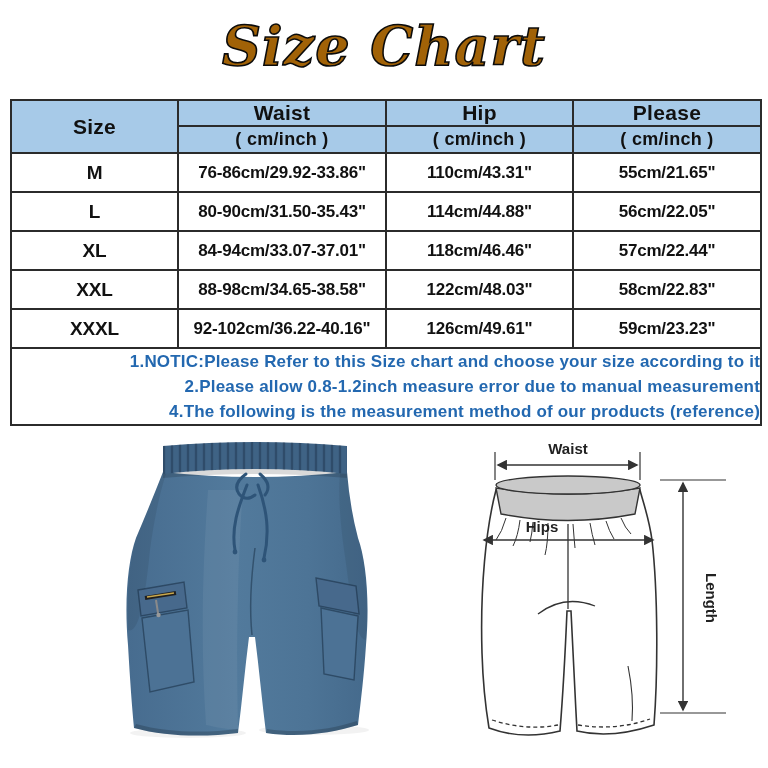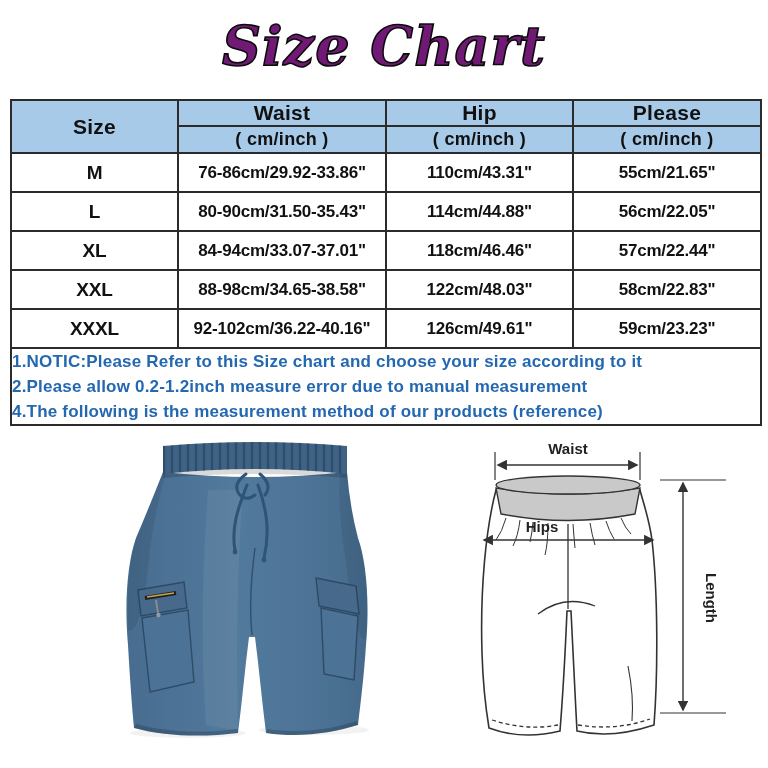--- a/index.html
+++ b/index.html
@@ -3,21 +3,21 @@
 <meta charset="utf-8">
 <style>
   html,body{margin:0;padding:0;}
   body{
     width:768px;height:768px;background:#ffffff;position:relative;overflow:hidden;
     font-family:"Liberation Sans",sans-serif;
   }
   .title{
     position:absolute;top:14px;left:0;width:768px;text-align:center;
     font-family:"DejaVu Serif",serif;font-style:italic;font-weight:900;
-    font-size:54px;color:#701a75;letter-spacing:1px;
+    font-size:54px;color:#a16207;letter-spacing:1px;
     -webkit-text-stroke:1.6px #0b0b0b;
   }
   table.size-table{
     position:absolute;left:10px;top:99px;width:750px;
     border-collapse:collapse;table-layout:fixed;
   }
   .size-table th,.size-table td{
     border:2px solid #2b2b2b;text-align:center;vertical-align:middle;
     padding:0;color:#111;
   }
@@ -25,21 +25,21 @@
     background:var(--header-bg,#a7cae8);
     font-size:21px;font-weight:bold;letter-spacing:0.3px;
   }
   .size-table thead tr.main-row th{height:24px;}
   .size-table thead tr.sub-row th{height:25px;font-size:18px;}
   .size-table tbody td{height:37px;font-size:17px;font-weight:600;letter-spacing:-0.2px;}
   .size-table tbody td.size-col{font-size:19px;font-weight:700;}
   .size-table tfoot td{height:75px;background:#fff;}
   .note-line{
     color:var(--note-blue,#2368b0);font-weight:bold;font-size:17px;
-    line-height:25px;letter-spacing:0.2px;text-align:left;
+    line-height:25px;letter-spacing:0.2px;text-align:right;
   }
   .figure{position:absolute;}
   #shorts-photo{left:88px;top:430px;}
   #measure-diagram{left:478px;top:428px;}
   .diag-label{
     font-family:"Liberation Sans",sans-serif;font-size:15px;font-weight:bold;fill:#222;
   }
 </style>
 </head>
 <body>
@@ -95,21 +95,21 @@
       <td class="size-col">XXXL</td>
       <td>92-102cm/36.22-40.16"</td>
       <td>126cm/49.61"</td>
       <td>59cm/23.23"</td>
     </tr>
   </tbody>
   <tfoot>
     <tr>
       <td colspan="4">
         <div class="note-line">1.NOTIC:Please Refer to this Size chart and choose your size according to it</div>
-        <div class="note-line">2.Please allow 0.2-1.2inch measure error due to manual measurement</div>
+        <div class="note-line">2.Please allow 0.8-1.2inch measure error due to manual measurement</div>
         <div class="note-line">4.The following is the measurement method of our products (reference)</div>
       </td>
     </tr>
   </tfoot>
 </table>
 
 <svg id="shorts-photo" class="figure" width="320" height="335" viewBox="0 0 320 335" xmlns="http://www.w3.org/2000/svg">
   <defs>
     <linearGradient id="bodyGrad" x1="0" y1="0" x2="1" y2="0">
       <stop offset="0" stop-color="#476c8f"></stop>

